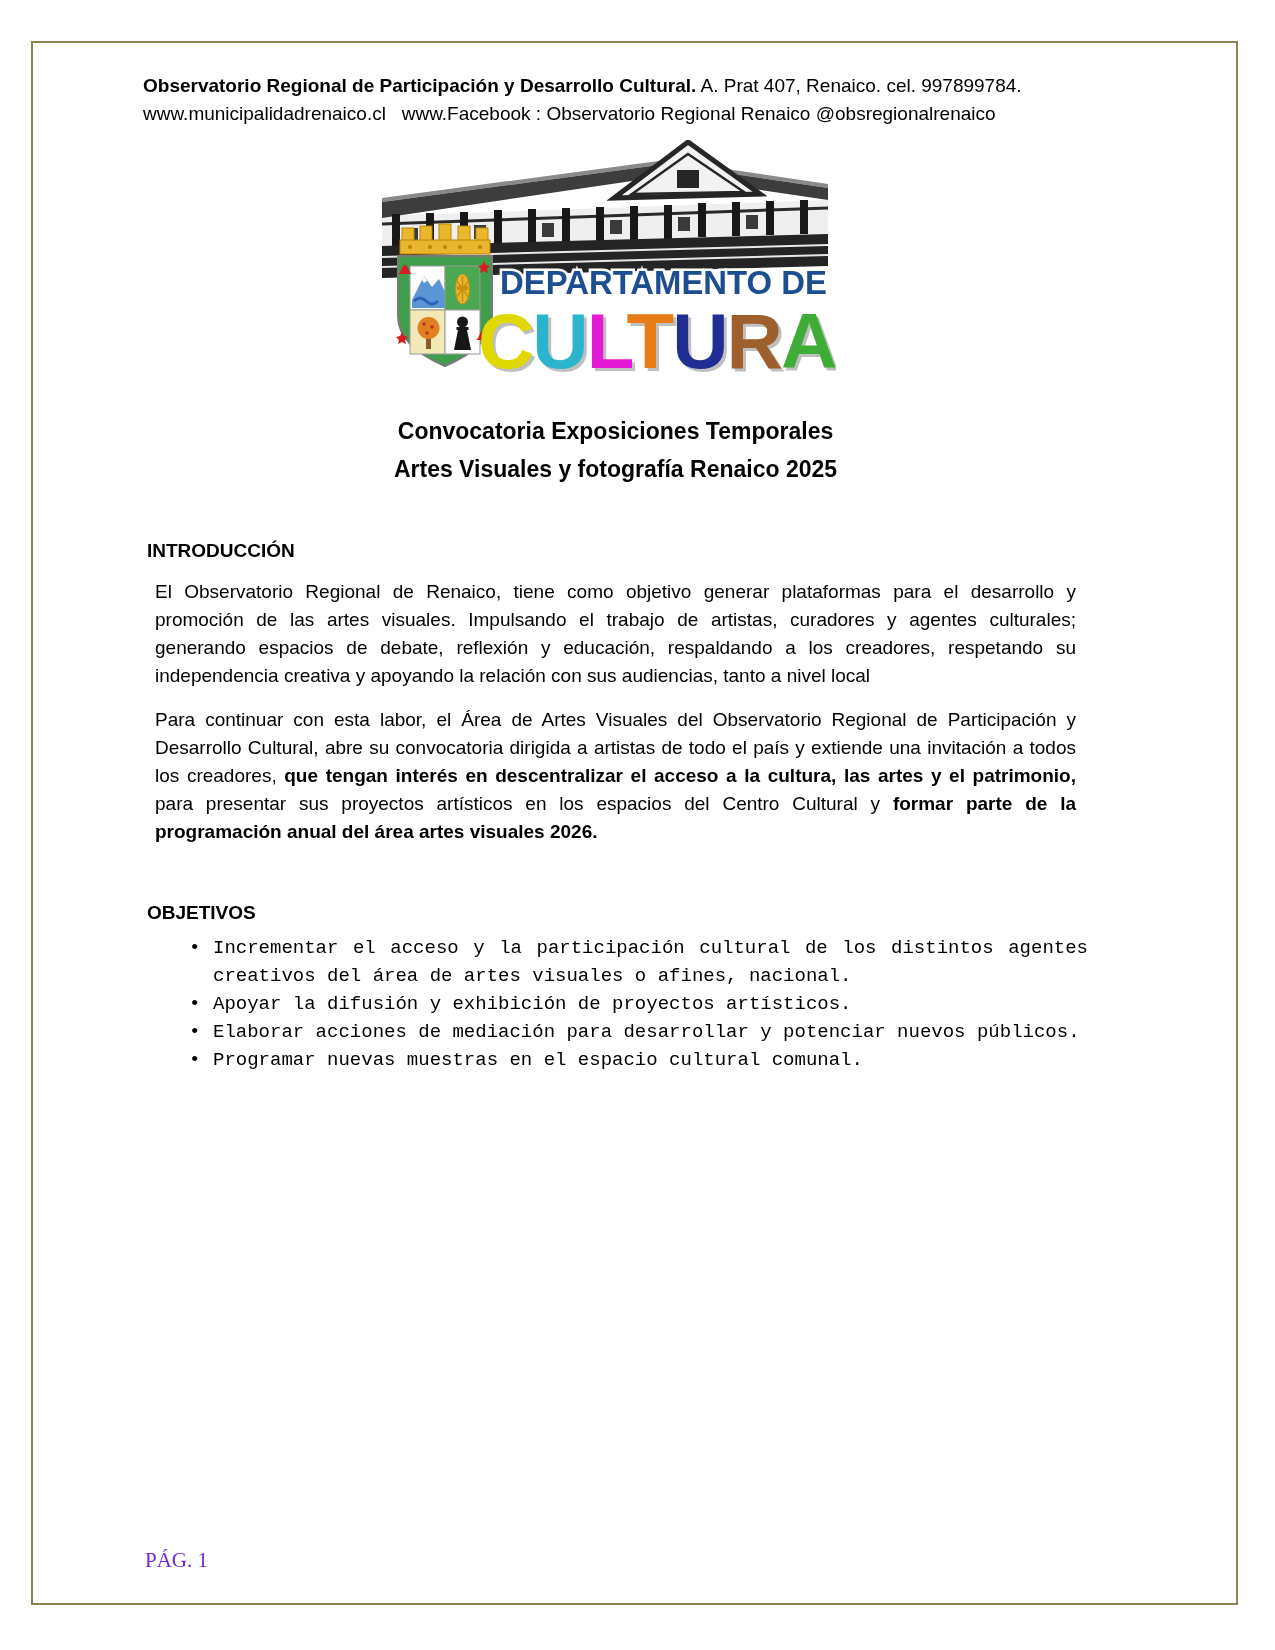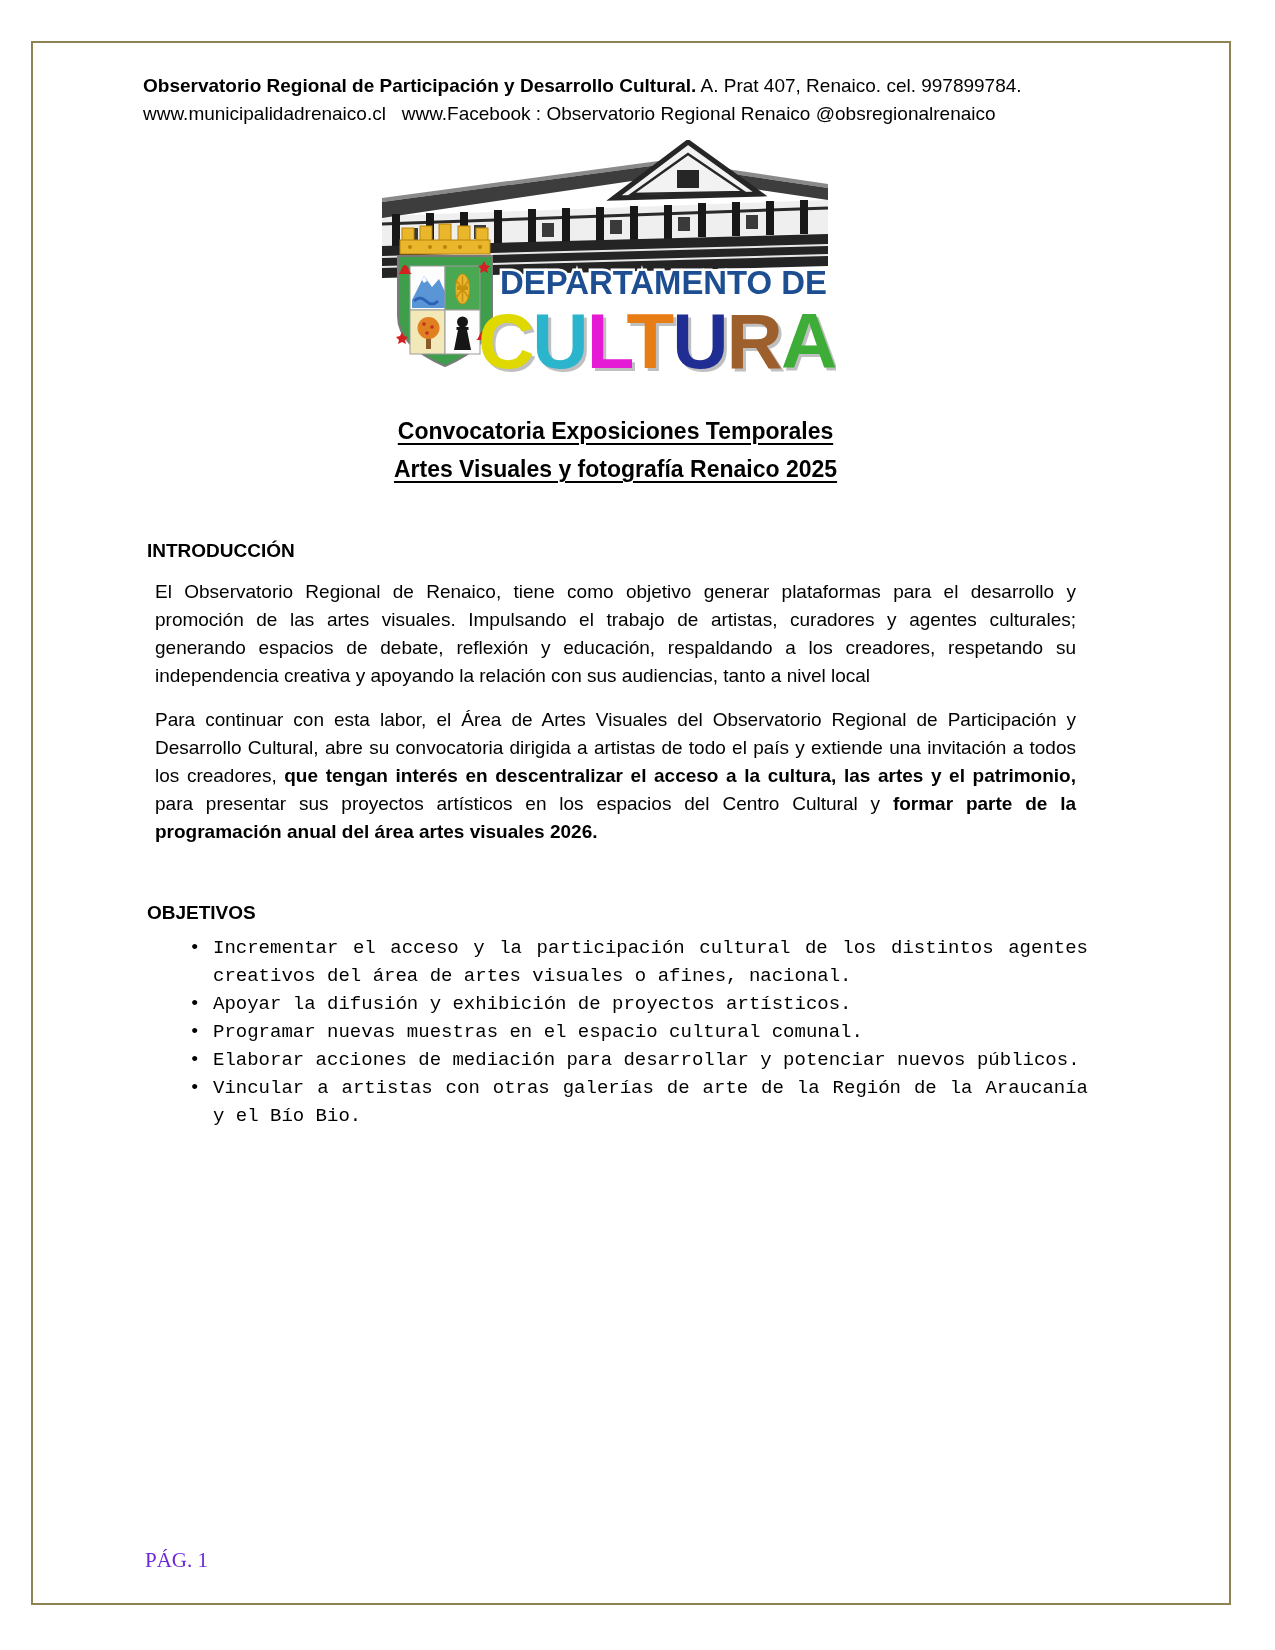--- a/index.html
+++ b/index.html
@@ -1,32 +1,32 @@
 <!DOCTYPE html>
 <html><head>
 <meta charset="utf-8">
 <style>
   html,body { margin:0; padding:0; background:#ffffff; }
   .page {
     position:relative; width:1266px; height:1650px; background:#ffffff;
-    font-family:"Liberation Sans", sans-serif; color:#000; overflow:hidden;
+    font-family:"Liberation Sans", sans-serif; color:#000; overflow:hidden;padding-left:7px;
   }
   .page-frame {
     position:absolute; left:31px; top:41px; right:35px; bottom:45px;
     border:2px solid #8e8353; pointer-events:none;
   }
   .content { position:absolute; left:143px; top:0; width:945px; padding-top:72px; }
 
   .doc-header { margin:0; font-size:19px; line-height:28px; white-space:pre-wrap; }
   .doc-header .seg.bold { font-weight:700; }
 
   .logo-wrap { margin-top:12px; display:flex; justify-content:center; transform:translateX(-10px);align-items:center; }
 
   .doc-title { margin-top:40px; text-align:center; font-size:23px; font-weight:700; line-height:38px; }
-  .doc-title .line { text-decoration:underline; text-decoration-thickness:2px; text-underline-offset:4px; }
+  .doc-title .line { text-decoration-thickness:2px; text-underline-offset:4px; }
 
   .section-heading { margin:4px; margin-top:52px; font-size:19px; font-weight:700; }
   .section-heading.objetivos { margin-top:56px; }
 
   .body-par { margin:12px; margin-top:16px; font-size:19px; line-height:28px; text-align:justify; }
   .body-par .seg.bold { font-weight:700; }
 
   ul.objectives { margin:10px 0 0 0; padding:0 0 0 44px; list-style:none;
                   font-size:19px; line-height:28px; }
   ul.objectives li { position:relative; padding-left:26px; text-align:justify;font-family:Liberation Mono, monospace; }
@@ -148,20 +148,19 @@
 
     <p class="body-par">El Observatorio Regional de Renaico, tiene como objetivo generar plataformas para el desarrollo y promoción de las artes visuales. Impulsando el trabajo de artistas, curadores y agentes culturales; generando espacios de debate, reflexión y educación, respaldando a los creadores, respetando su independencia creativa y apoyando la relación con sus audiencias, tanto a nivel local</p>
 
     <p class="body-par"><span class="seg">Para continuar con esta labor, el Área de Artes Visuales del Observatorio Regional de Participación y Desarrollo Cultural, abre su convocatoria dirigida a artistas de todo el país y extiende una invitación a todos los creadores, </span><span class="seg bold">que tengan interés en descentralizar el acceso a la cultura, las artes y el patrimonio,</span><span class="seg"> para presentar sus proyectos artísticos en los espacios del Centro Cultural y </span><span class="seg bold">formar parte de la programación anual del área artes visuales 2026.</span></p>
 
     <h2 class="section-heading objetivos">OBJETIVOS</h2>
 
     <ul class="objectives">
         <li>Incrementar el acceso y la participación cultural de los distintos agentes creativos del área de artes visuales o afines, nacional.</li>
         <li>Apoyar la difusión y exhibición de proyectos artísticos.</li>
+        <li>Elaborar acciones de mediación para desarrollar y potenciar nuevos públicos.</li>
         <li>Programar nuevas muestras en el espacio cultural comunal.</li>
-        <li>Elaborar acciones de mediación para desarrollar y potenciar nuevos públicos.</li>
-        <li>Vincular a artistas con otras galerías de arte de la Región de la Araucanía y el Bío Bio.</li>
       </ul>
   </div>
 
   <div class="doc-footer">PÁG. 1</div>
 </div>
 
 </body></html>

